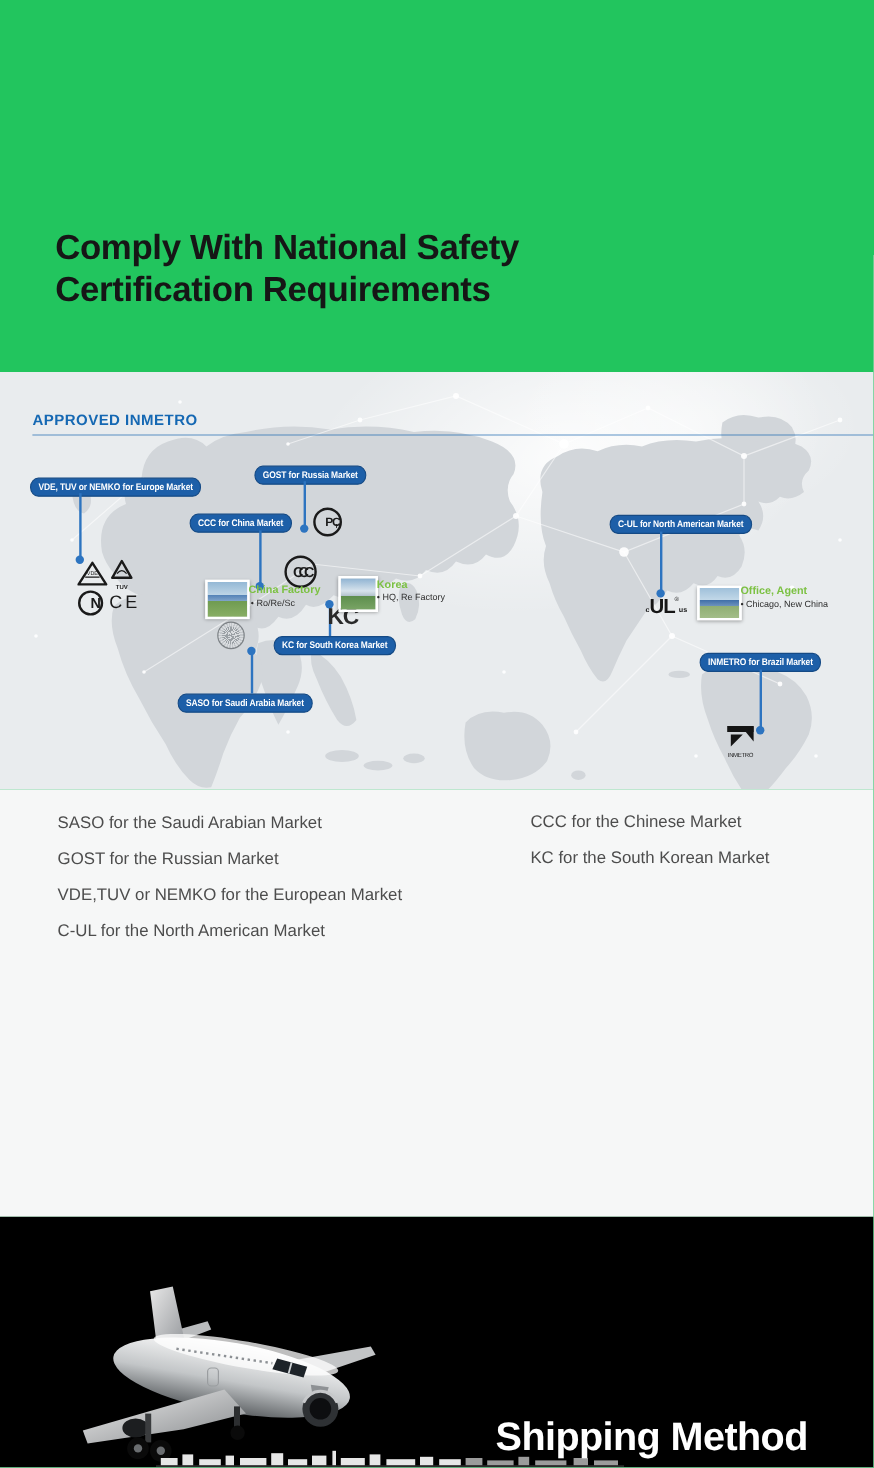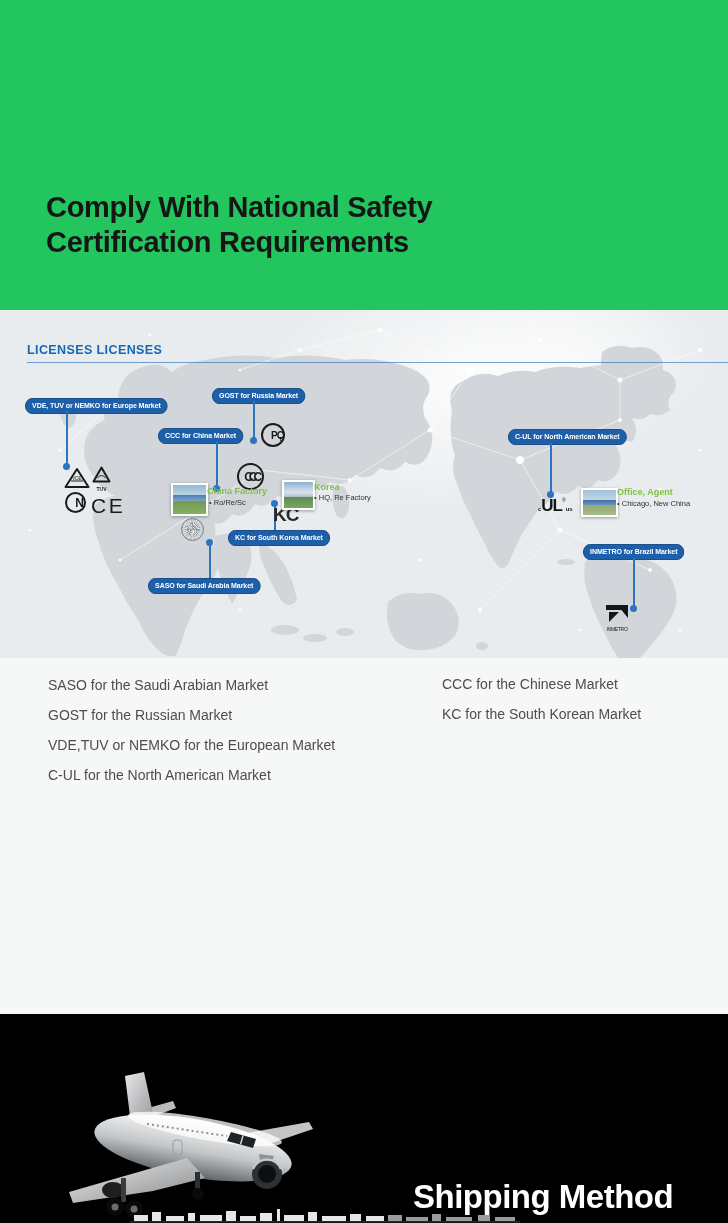--- a/index.html
+++ b/index.html
@@ -18,21 +18,21 @@
   .title-underline{position:absolute;left:27px;top:52px;right:0;height:1px;background:rgba(32,105,178,.6);}
 
   .pill{position:absolute;background:#1d5fa8;border:1px solid #154a85;color:#fff;font-size:8px;font-weight:bold;line-height:9px;padding:2px 7px 3px;border-radius:9px;white-space:nowrap;letter-spacing:-0.1px;transform:scaleX(.88);transform-origin:left center;}
   .cline{position:absolute;width:2px;background:#2d74c0;}
   .cdot{position:absolute;width:7px;height:7px;border-radius:50%;background:#2d74c0;}
 
   
   .mark{position:absolute;color:#1a1a1a;}
   .circ{border:2px solid #1a1a1a;border-radius:50%;display:flex;align-items:center;justify-content:flex-end;background:transparent;}
   .nemko{width:17px;height:17px;font-size:12px;font-weight:bold;}
-  .ce-mark{font-size:21px;font-weight:500;letter-spacing:2.5px;color:#1a1a1a;}
+  .ce-mark{font-size:15px;font-weight:500;letter-spacing:2.5px;color:#1a1a1a;}
   .pct{width:20px;height:20px;font-size:10px;font-weight:bold;letter-spacing:-1px;position:relative;}
   .pct .sub{position:absolute;right:1px;bottom:3px;font-size:5px;letter-spacing:0;}
   .ccc{width:23px;height:23px;border-width:2.5px;}
   .ccc span{font-size:12px;font-weight:bold;letter-spacing:-.34em;padding-right:4px;}
   .kc-mark{font-size:19px;font-weight:bold;color:#2a2a2a;letter-spacing:-1px;}
   .saso{width:21px;height:21px;border-radius:50%;border:1.5px solid #7e8387;background:repeating-conic-gradient(#9aa0a5 0 7deg,#d9dcdf 7deg 14deg);box-shadow:inset 0 0 0 3px rgba(217,220,223,.65);}
   .ul-mark{display:flex;align-items:flex-end;color:#161616;}
   .ul-mark .tiny{font-size:6px;line-height:7px;font-weight:bold;}
   .ul-mark .big{font-size:17px;line-height:15px;font-weight:bold;letter-spacing:-1px;}
   .ul-mark .reg{font-size:5px;line-height:5px;align-self:flex-start;}
@@ -136,21 +136,21 @@
           <circle cx="420" cy="250" r="1.5"></circle>
           <circle cx="240" cy="300" r="1.5"></circle>
         <circle cx="580" cy="320" r="1.5"></circle>
           <circle cx="680" cy="320" r="1.5"></circle>
           <circle cx="60" cy="140" r="1.5"></circle>
         <circle cx="30" cy="220" r="1.5"></circle>
           <circle cx="200" cy="200" r="1.5"></circle>
       </g>
     </svg>
 
-    <div class="section-title">LICENSES LICENSES</div>
+    <div class="section-title">APPROVED INMETRO</div>
     <div class="title-underline"></div>
 
     <div class="pill" style="left:25px;top:88px;">VDE, TUV or NEMKO for Europe Market</div>
     <div class="pill" style="left:212px;top:78px;">GOST for Russia Market</div>
     <div class="pill" style="left:158px;top:118px;">CCC for China Market</div>
     <div class="pill" style="left:228px;top:220px;">KC for South Korea Market</div>
     <div class="pill" style="left:148px;top:268px;">SASO for Saudi Arabia Market</div>
     <div class="pill" style="left:508px;top:119px;">C-UL for North American Market</div>
     <div class="pill" style="left:583px;top:234px;">INMETRO for Brazil Market</div>
 

